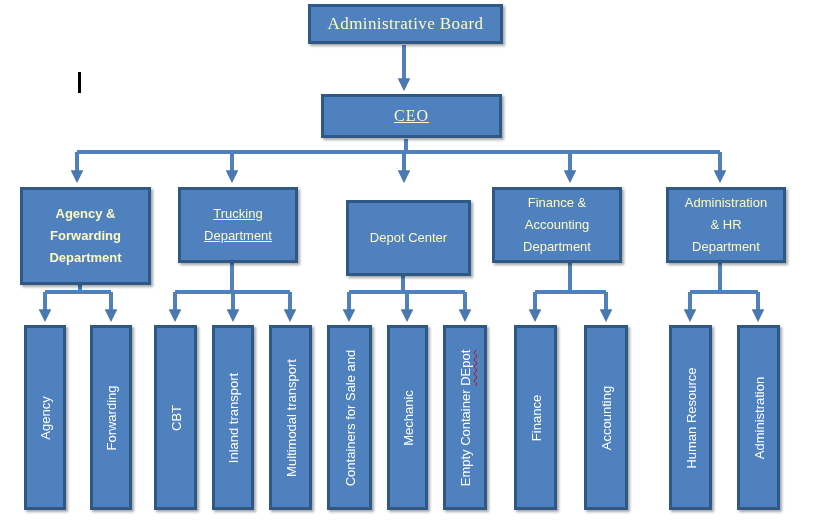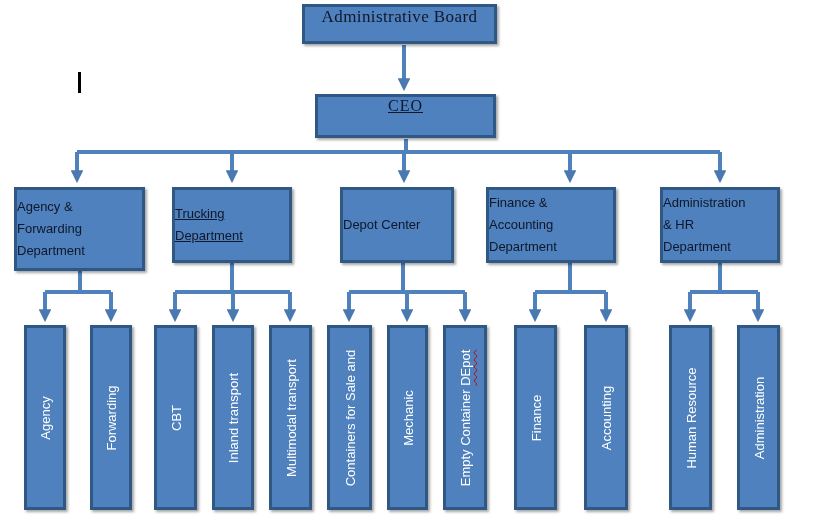--- a/index.html
+++ b/index.html
@@ -5,22 +5,23 @@
   html,body{margin:0;padding:0;background:#ffffff;}
   .stage{
     position:relative;width:819px;height:525px;background:#ffffff;overflow:hidden;
     font-family:"Liberation Sans",sans-serif;
   }
   svg.connectors{position:absolute;left:0;top:0;z-index:0;}
   .node{
     position:absolute;box-sizing:border-box;z-index:1;
     background:#4e81bd;border:3px solid #2f5884;
     box-shadow:1.5px 1.5px 2.5px rgba(0,0,0,.35);
-    color:#0f172a;display:flex;align-items:flex-start;justify-content:center;
+    color:#fef9c3;display:flex;align-items:center;justify-content:center;
     text-align:center;
+    margin-left:6px;
   }
   .serif{font-family:"Liberation Serif",serif;}
   .root-box{font-size:17px;letter-spacing:.4px;}
   .ceo-box{font-size:16px;letter-spacing:1px;text-decoration:underline;}
   .dept-box{font-size:13px;line-height:22px;flex-direction:column;}
   .dept-box .ln{display:block;}
   .vnode{position:absolute;box-sizing:border-box;z-index:1;
     background:#4e81bd;border:3px solid #2f5884;
     box-shadow:1.5px 1.5px 2.5px rgba(0,0,0,.35);}
   .vlabel{
@@ -92,32 +93,32 @@
   <div class="text-cursor"></div>
 
   <div class="node serif root-box" style="left:302px;top:4px;width:195px;height:40px;">
     <span>Administrative Board</span>
   </div>
 
   <div class="node serif ceo-box" style="left:315px;top:94px;width:181px;height:44px;">
     <span>CEO</span>
   </div>
 
-  <div class="node dept-box" style="left:14px;top:187px;width:131px;height:84px;">
+  <div class="node dept-box" style="left:14px;top:187px;width:131px;height:98px;font-weight:bold;">
     <span class="ln">Agency &amp;</span>
     <span class="ln">Forwarding</span>
     <span class="ln">Department</span>
   </div>
 
   <div class="node dept-box" style="left:172px;top:187px;width:120px;height:76px;text-decoration:underline;">
     <span class="ln">Trucking</span>
     <span class="ln">Department</span>
   </div>
 
-  <div class="node dept-box" style="left:340px;top:187px;width:114px;height:76px;">
+  <div class="node dept-box" style="left:340px;top:200px;width:125px;height:76px;">
     <span class="ln">Depot Center</span>
   </div>
 
   <div class="node dept-box" style="left:486px;top:187px;width:130px;height:76px;">
     <span class="ln">Finance &amp;</span>
     <span class="ln">Accounting</span>
     <span class="ln">Department</span>
   </div>
 
   <div class="node dept-box" style="left:660px;top:187px;width:120px;height:76px;">

